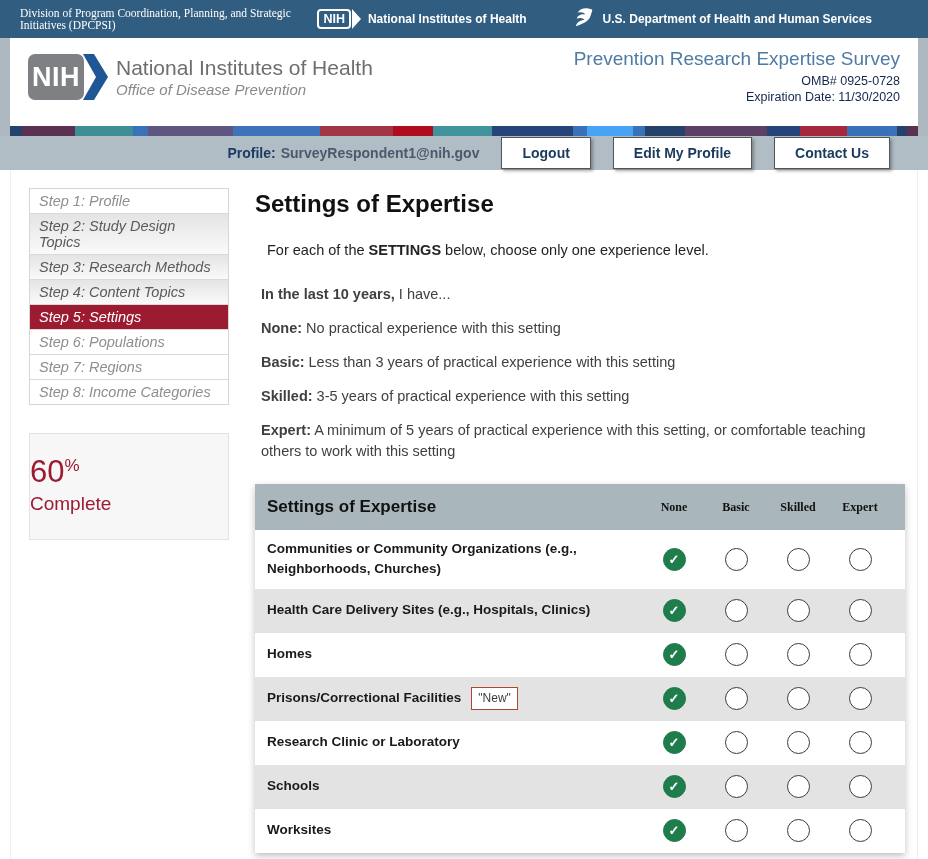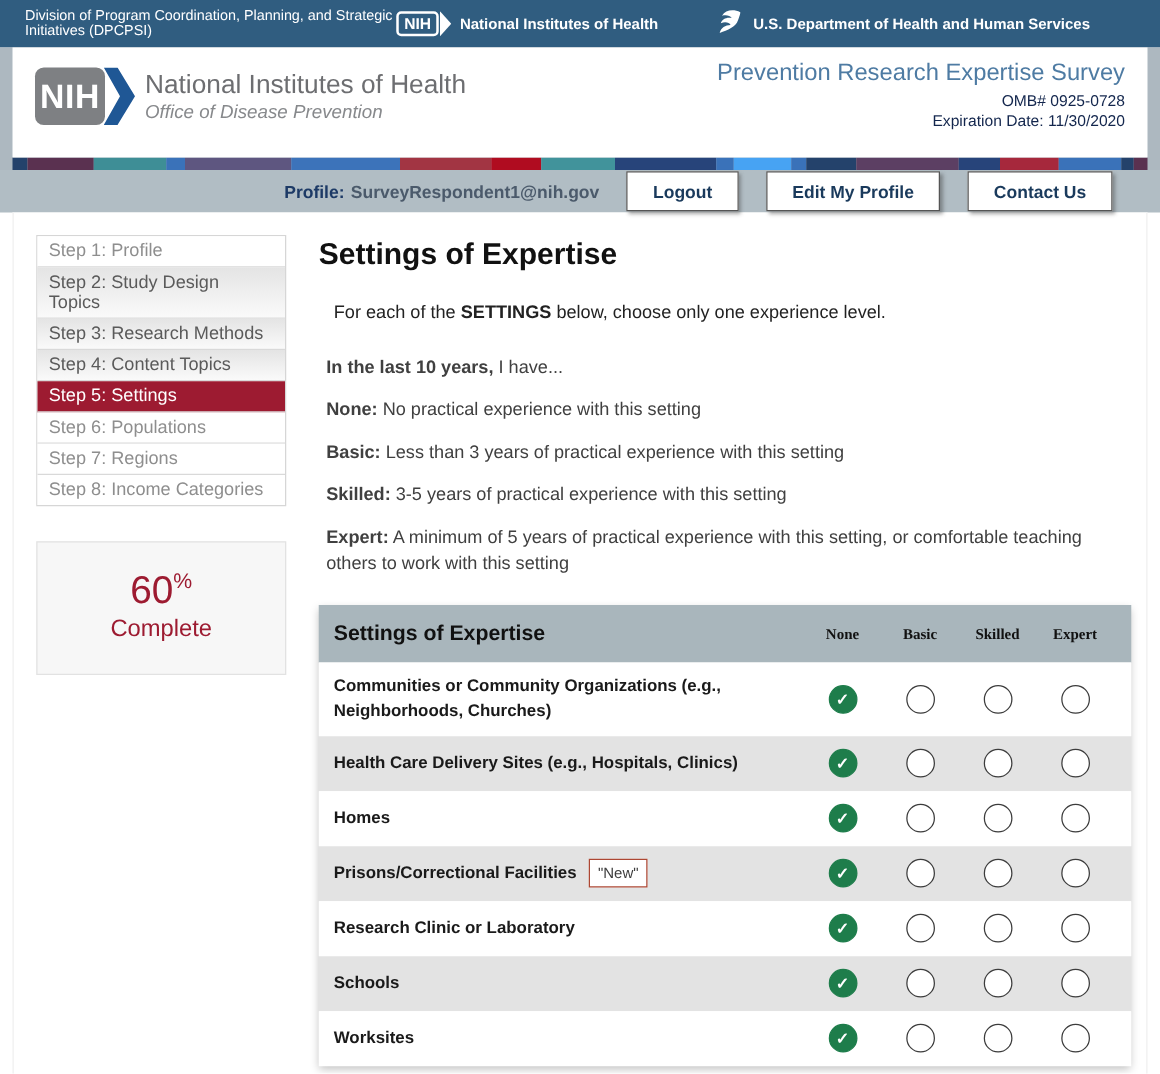--- a/index.html
+++ b/index.html
@@ -1,21 +1,21 @@
 <!DOCTYPE html>
 <html><head>
 <meta charset="utf-8">
 <style>
   * { box-sizing: border-box; }
   html,body { margin:0; padding:0; background:#fff; font-family:"Liberation Sans", sans-serif; }
   .page { width:928px; height:859px; overflow:hidden; background:#fff; }
 
   
   .top-bar { height:38px; background:#305d80; display:flex; align-items:center; color:#fff; padding:0 56px 0 20px; }
-  .dpcpsi { flex:1; font-size:11.5px; }
+  .dpcpsi { flex:1; font-size:11.5px;font-family:Liberation Serif, serif; }
   .tb-group { display:flex; align-items:center; font-weight:bold; font-size:12px; white-space:nowrap; }
   .tb-nih-box { border:2px solid #fff; border-radius:4px; padding:1px 4px; font-size:12.5px; font-weight:bold; }
   .tb-chev { margin:0 7px 0 1px; display:inline-flex; }
   .tb-hhs { margin-left:46px; }
   .hhs-eagle { margin-right:8px; display:inline-flex; }
 
   
   .header-wrap { background:#adb8c0; }
   .header { margin:0 10px; background:#fff; height:88px; position:relative; }
   .logo-group { position:absolute; left:18px; top:16px; display:flex; align-items:center; cursor:pointer; }
@@ -35,25 +35,25 @@
   
   .profile-bar { height:34px; background:#b1bdc4; display:flex; align-items:center; justify-content:flex-end; padding-right:38px; font-size:14px; }
   .profile-label { font-weight:bold; color:#1d3a66; }
   .profile-email { color:#4b5a6b; margin-left:5px;font-weight:bold; }
   .pbtn { margin-left:22px; background:#fff; border:1px solid #555; box-shadow:2px 2px 3px rgba(60,60,60,.45); font-weight:bold; font-size:14px; color:#1a3a5c; padding:7px 20px; font-family:inherit; cursor:pointer; }
 
   
   .content { margin:0 10px; background:#fff; display:flex; padding:18px 0 26px; border-left:1px solid #efefef; border-right:1px solid #efefef; min-height:630px; }
   .side-col { width:200px; flex:0 0 auto; margin-left:18px; }
   .steps { border:1px solid #d6d6d6; }
-  .step { padding:4px 9px; font-size:14.5px; color:#8e8e8e; border-bottom:1px solid #d9d9d9; cursor:pointer; background:#fff; }
+  .step { padding:4px 9px; font-size:14.5px; color:#8e8e8e; border-bottom:1px solid #d9d9d9; cursor:pointer; background:#fff;font-style:italic; }
   .step:last-child { border-bottom:none; }
   .step.visited { background:linear-gradient(#e4e4e4,#fafafa); color:#5a5a5a; }
   .step.active { background:#9d1b31; color:#fff; }
-  .progress-box { margin-top:28px; border:1px solid #e2e2e2; background:#f7f7f7; text-align:center; padding:20px 0 24px; color:#9d1b31; }
+  .progress-box { margin-top:28px; border:1px solid #e2e2e2; background:#f7f7f7; padding:20px 0 24px; color:#9d1b31; }
   .pct { font-size:31px; }
   .pct sup { font-size:17px; }
   .pct-label { font-size:19px; margin-top:3px; }
 
   .main-col { flex:1; margin-left:26px; margin-right:12px; }
   h1.page-title { font-size:24px; margin:2px 0 0; color:#111; }
   .intro { font-size:14.5px; margin:24px 12px 0; color:#222; }
   .defs { margin-top:26px; padding-left:6px; }
   .defs p { margin:12px 0 13px; font-size:14.5px; color:#404040; line-height:1.45; }
 

